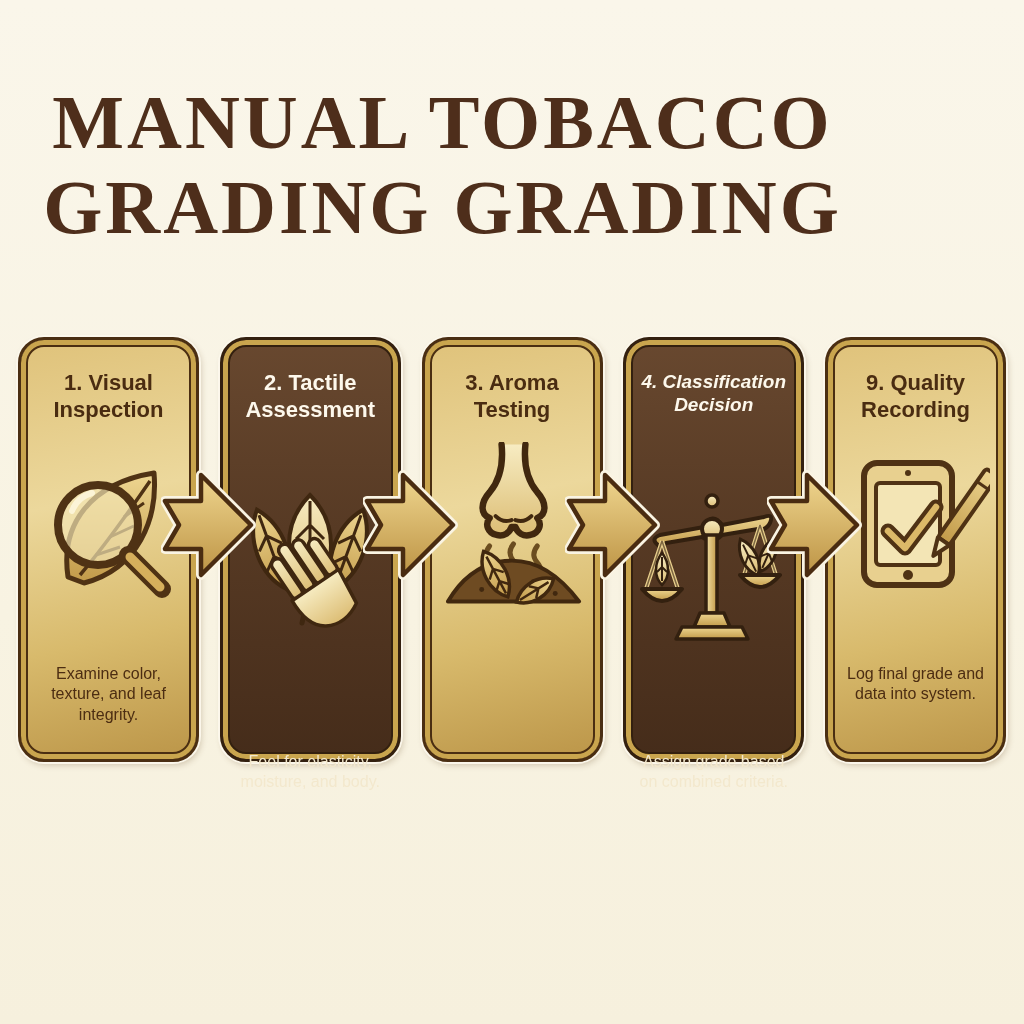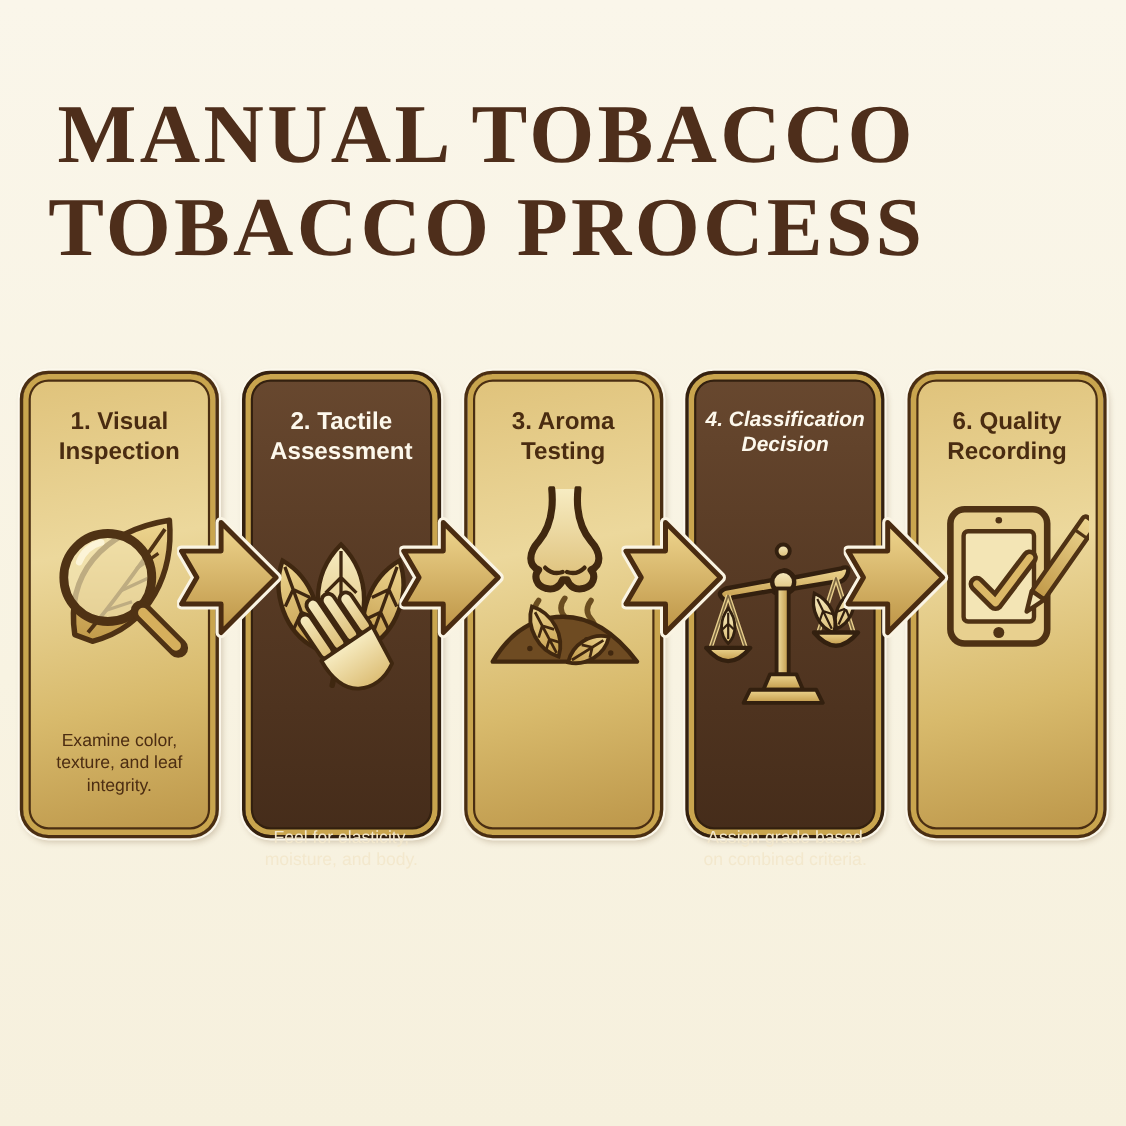--- a/index.html
+++ b/index.html
@@ -70,21 +70,21 @@
     </linearGradient>
     <linearGradient id="gPost" x1="0" y1="0" x2="1" y2="0">
       <stop offset="0" stop-color="#f2e0a4"></stop>
         <stop offset="1" stop-color="#c09746"></stop>
     </linearGradient>
   </defs>
 </svg>
 
 <div class="page-title">
   <div>MANUAL TOBACCO</div>
-  <div>TOBACCO PROCESS</div>
+  <div>GRADING GRADING</div>
 </div>
 
 <div class="cards">
 
   <div class="card gold">
     <div class="card-title">1. Visual Inspection</div>
     <div class="icon-box">
       <svg width="138" height="150" viewBox="0 0 138 150">
         <path d="M28,126 C20,72 52,32 114,22 C118,68 98,118 44,132 Z" fill="url(#gLeaf)" stroke="#4f3214" stroke-width="5" stroke-linejoin="round"></path>
         <path d="M40,124 C62,98 88,62 110,30" fill="none" stroke="#4f3214" stroke-width="3.5"></path>
@@ -175,36 +175,37 @@
         </g>
         <path d="M100,86 Q120,110 140,86 Z" fill="url(#gLeaf)" stroke="#33200f" stroke-width="4" stroke-linejoin="round"></path>
         <path d="M60,124 L84,124 L90,138 L54,138 Z" fill="url(#gLeaf)" stroke="#33200f" stroke-width="3.5" stroke-linejoin="round"></path>
         <path d="M42,138 L102,138 L108,150 L36,150 Z" fill="url(#gLeaf)" stroke="#33200f" stroke-width="3.5" stroke-linejoin="round"></path>
       </svg>
     </div>
     <div class="card-desc">Assign grade based on combined criteria.</div>
   </div>
 
   <div class="card gold">
-    <div class="card-title">6. Quality Recording</div>
+    <div class="card-title">9. Quality Recording</div>
     <div class="icon-box">
       <svg width="148" height="154" viewBox="0 0 148 154">
         <rect x="22" y="14" width="88" height="122" rx="13" fill="#e8d08f" stroke="#4f3214" stroke-width="6"></rect>
         <circle cx="66" cy="24" r="3" fill="#4f3214"></circle>
         <circle cx="66" cy="126" r="5" fill="#4f3214"></circle>
         <rect x="34" y="34" width="64" height="82" rx="4" fill="#f3e5b5" stroke="#4f3214" stroke-width="4"></rect>
         <path d="M46,82 L63,99 L94,58" fill="none" stroke="#4f3214" stroke-width="15" stroke-linecap="round" stroke-linejoin="round"></path>
         <path d="M46,82 L63,99 L94,58" fill="none" stroke="#dcb968" stroke-width="6.5" stroke-linecap="round" stroke-linejoin="round"></path>
         <g transform="rotate(35 120 66)">
           <rect x="113" y="14" width="14" height="84" rx="3" fill="url(#gLeaf)" stroke="#4f3214" stroke-width="4"></rect>
           <path d="M113,30 L127,30" stroke="#4f3214" stroke-width="3"></path>
           <path d="M113,98 L127,98 L120,116 Z" fill="#f3e5b5" stroke="#4f3214" stroke-width="4" stroke-linejoin="round"></path>
         </g>
       </svg>
     </div>
+    <div class="card-desc">Log final grade and data into system.</div>
   </div>
 
   <svg class="arrow a1" viewBox="0 0 96 120">
     <path d="M4,36 L40,36 L40,10 L90,60 L40,110 L40,84 L4,84 L18,60 Z" fill="#faf4e3" stroke="#faf4e3" stroke-width="10" stroke-linejoin="round"></path>
     <path d="M4,36 L40,36 L40,10 L90,60 L40,110 L40,84 L4,84 L18,60 Z" fill="url(#gArrow)" stroke="#4a2c11" stroke-width="4.5" stroke-linejoin="round"></path>
   </svg>
   <svg class="arrow a2" viewBox="0 0 96 120">
     <path d="M4,36 L40,36 L40,10 L90,60 L40,110 L40,84 L4,84 L18,60 Z" fill="#faf4e3" stroke="#faf4e3" stroke-width="10" stroke-linejoin="round"></path>
     <path d="M4,36 L40,36 L40,10 L90,60 L40,110 L40,84 L4,84 L18,60 Z" fill="url(#gArrow)" stroke="#4a2c11" stroke-width="4.5" stroke-linejoin="round"></path>
   </svg>

